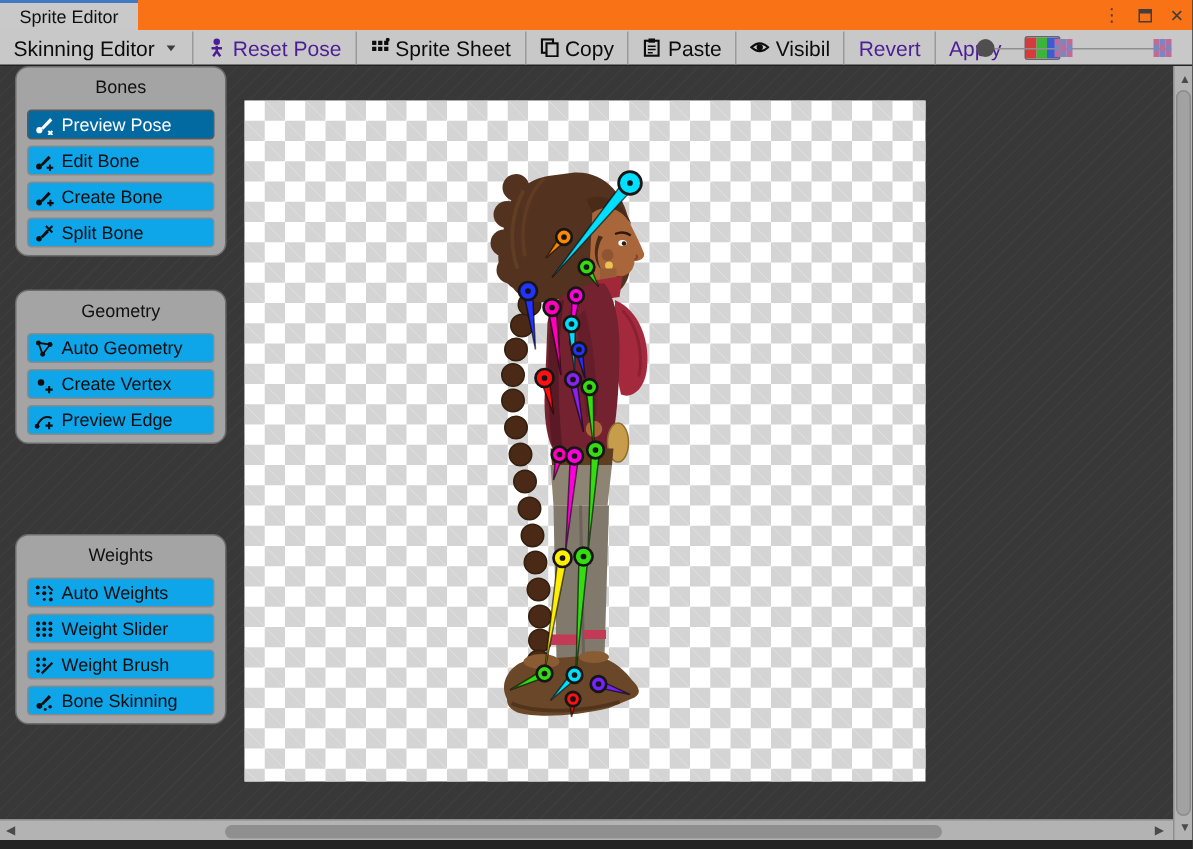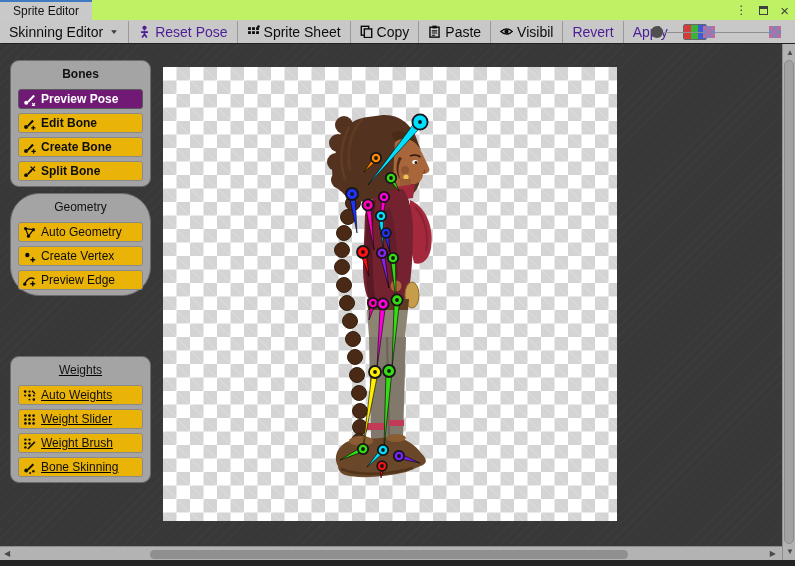--- a/index.html
+++ b/index.html
@@ -1,21 +1,21 @@
 <!DOCTYPE html>
 <html><head>
 <meta charset="utf-8">
 <style>
   html,body{margin:0;padding:0;}
   body{width:795px;height:566px;overflow:hidden;font-family:"Liberation Sans",sans-serif;
        -webkit-font-smoothing:antialiased;background:#383838;}
   #app{position:relative;width:795px;height:566px;background:#383838;}
 
   
-  .tabbar{position:absolute;left:0;top:0;width:795px;height:20px;background:#bef264;}
+  .tabbar{position:absolute;left:0;top:0;width:795px;height:20px;background:#f97316;}
   .tab{position:absolute;left:0;top:0;width:92px;height:20px;background:#c9c9c9;
        border-top:2px solid #4079c4;box-sizing:border-box;
        font-size:12px;color:#111;display:flex;align-items:center;justify-content:center;}
   .winctrl{position:absolute;top:0;height:20px;display:flex;align-items:center;gap:12px;right:6px;color:#3f3f3f;}
   .winctrl .wbtn{font-size:12px;line-height:1;cursor:default;}
   .wmax{width:9px;height:9px;border:1.5px solid #3f3f3f;border-top-width:3px;box-sizing:border-box;}
 
   
   .toolbar{position:absolute;left:0;top:20px;width:795px;height:24px;background:#c8c8c8;
            border-bottom:1px solid #222;box-sizing:border-box;display:flex;align-items:center;
@@ -34,25 +34,25 @@
   .checker-sm{position:absolute;top:6px;width:12px;height:12px;}
 
   
   .main{position:absolute;left:0;top:44px;width:782px;height:502px;background:#383838;
         background-image:repeating-linear-gradient(135deg,rgba(255,255,255,0.025) 0 1px,transparent 1px 7px);}
 
   
   .panel{position:absolute;left:10px;width:141px;background:#a4a4a4;border:1px solid #6c6c6c;
          border-radius:9px;box-sizing:border-box;padding:3px 0 5px 0;}
   .panel-title{font-size:12px;color:#101010;text-align:center;padding:3px 0 4px 0;}
-  .pbtn{display:flex;align-items:center;gap:5px;height:20px;margin:4px 7px 0 7px;background:#eab308;
+  .pbtn{display:flex;align-items:center;gap:5px;height:20px;margin:4px 7px 0 7px;background:#0ea5e9;
         border:1px solid #8a8a8a;border-radius:3px;font-size:12px;color:#0e0e0e;padding:0 4px;
         box-sizing:border-box;cursor:default;}
   .pbtn svg{flex:none;}
-  .pbtn.selected{background:#701a75;border-color:#5a5a5a;color:#fff;}
+  .pbtn.selected{background:#0369a1;border-color:#5a5a5a;color:#fff;}
 
   
   .canvas{position:absolute;left:163px;top:67px;width:454px;height:454px;background-color:#fff;
     background-image:
       linear-gradient(45deg,#d4d4d4 25%,transparent 25%,transparent 75%,#d4d4d4 75%),
       linear-gradient(45deg,#d4d4d4 25%,transparent 25%,transparent 75%,#d4d4d4 75%);
     background-size:27px 27px;background-position:0 0,13.5px 13.5px;}
   .canvas svg{position:absolute;left:0;top:0;}
 
   
@@ -314,21 +314,21 @@
             <circle cx="236" cy="389" r="5.2" fill="#7722ff" stroke="#151515" stroke-width="1.8"></circle>
             <circle cx="236" cy="389" r="1.9" fill="#151515"></circle>
             <polygon points="216.75777204394902,398.8131476703291 221.24222795605098,399.1868523296709 218,411" fill="#ff1111" stroke="rgba(0,0,0,0.6)" stroke-width="1"></polygon>
             <circle cx="219" cy="399" r="4.8" fill="#ff1111" stroke="#151515" stroke-width="1.8"></circle>
             <circle cx="219" cy="399" r="1.9" fill="#151515"></circle>
           </g>
       </svg>
     </div>
   </div>
 
-  <div class="panel" id="panel-0" style="top:60px;font-weight:bold;">
+  <div class="panel" id="panel-0" style="top:44px;">
       <div class="panel-title">Bones</div>
       <div class="pbtn selected">
         <svg width="13" height="13" viewBox="0 0 12 12">
           <circle cx="3" cy="9" r="1.9" fill="currentColor"></circle>
           <path d="M4 7.6 L9.6 1.6 L11 3 L5.4 8.8 Z" fill="currentColor"></path>
           <path d="M8.5 9.5l2.5 2.5M11 9.5l-2.5 2.5" stroke="currentColor" stroke-width="1.2"></path>
         </svg>
         <span>Preview Pose</span>
       </div>
       <div class="pbtn">
@@ -349,21 +349,21 @@
       </div>
       <div class="pbtn">
         <svg width="13" height="13" viewBox="0 0 12 12">
           <circle cx="2.8" cy="9.4" r="1.7" fill="currentColor"></circle>
           <path d="M3.8 8 L7.4 4 L8.8 5.4 L5 9 Z" fill="currentColor"></path>
           <path d="M7 1.5l4 4M11 1.5l-4 4" stroke="currentColor" stroke-width="1.2"></path>
         </svg>
         <span>Split Bone</span>
       </div>
     </div>
-  <div class="panel" id="panel-1" style="top:193px;border-radius:29px;">
+  <div class="panel" id="panel-1" style="top:193px;">
       <div class="panel-title">Geometry</div>
       <div class="pbtn">
         <svg width="13" height="13" viewBox="0 0 12 12">
           <path d="M2.4 2.4 L9.6 3.4 L5 9.4 Z" fill="none" stroke="currentColor" stroke-width="1.1"></path>
           <circle cx="2.4" cy="2.4" r="1.5" fill="currentColor"></circle>
           <circle cx="9.6" cy="3.4" r="1.5" fill="currentColor"></circle>
           <circle cx="5" cy="9.4" r="1.5" fill="currentColor"></circle>
         </svg>
         <span>Auto Geometry</span>
       </div>
@@ -376,21 +376,21 @@
       </div>
       <div class="pbtn">
         <svg width="13" height="13" viewBox="0 0 12 12">
           <path d="M1.4 9.4 Q5 1.6 10.6 4.4" fill="none" stroke="currentColor" stroke-width="1.3"></path>
           <circle cx="1.6" cy="9.4" r="1.5" fill="currentColor"></circle>
           <path d="M9 6.8v4.4M6.8 9h4.4" stroke="currentColor" stroke-width="1.3"></path>
         </svg>
         <span>Preview Edge</span>
       </div>
     </div>
-  <div class="panel" id="panel-2" style="top:356px;text-decoration:underline;">
+  <div class="panel" id="panel-2" style="top:356px;">
       <div class="panel-title">Weights</div>
       <div class="pbtn">
         <svg width="13" height="13" viewBox="0 0 12 12">
           <circle cx="2" cy="2.4" r="1.2" fill="currentColor"></circle>
           <circle cx="6" cy="2.4" r="1" fill="currentColor"></circle>
           <circle cx="2" cy="6" r="1" fill="currentColor"></circle>
           <circle cx="6" cy="6" r="1.3" fill="currentColor"></circle>
           <circle cx="10" cy="6" r="0.9" fill="currentColor"></circle>
           <circle cx="6" cy="9.8" r="0.9" fill="currentColor"></circle>
           <circle cx="10" cy="9.8" r="1.2" fill="currentColor"></circle>

